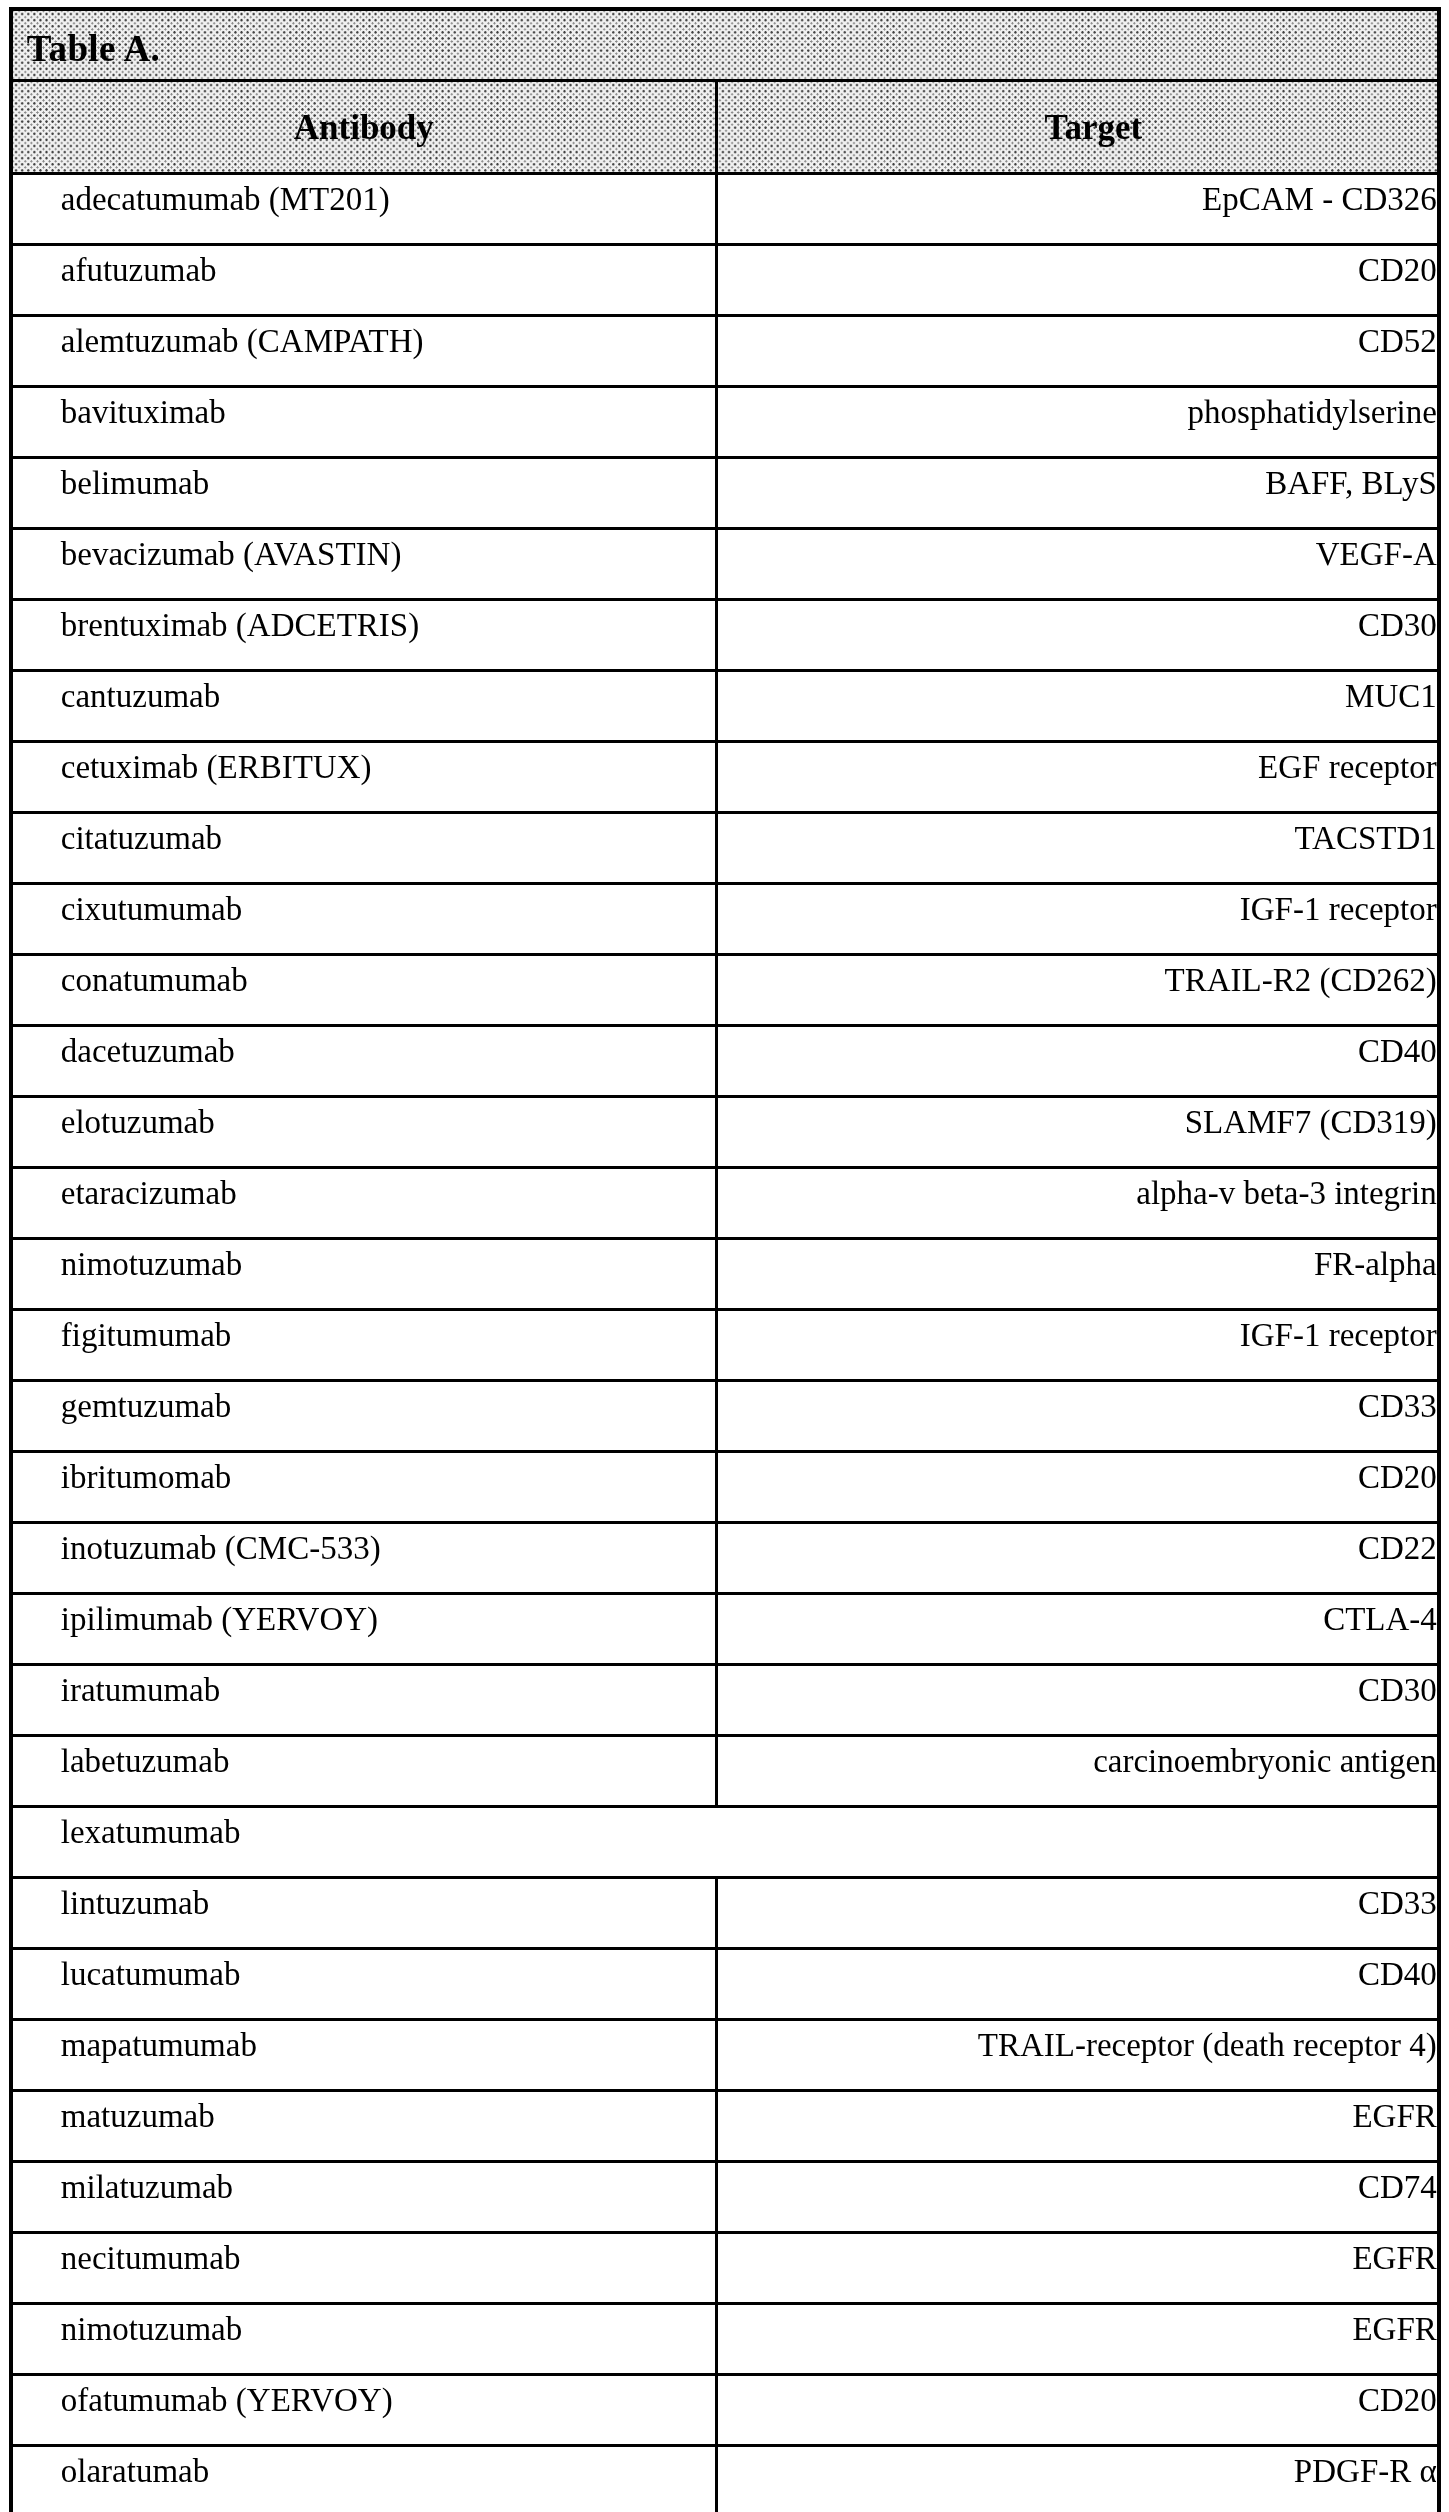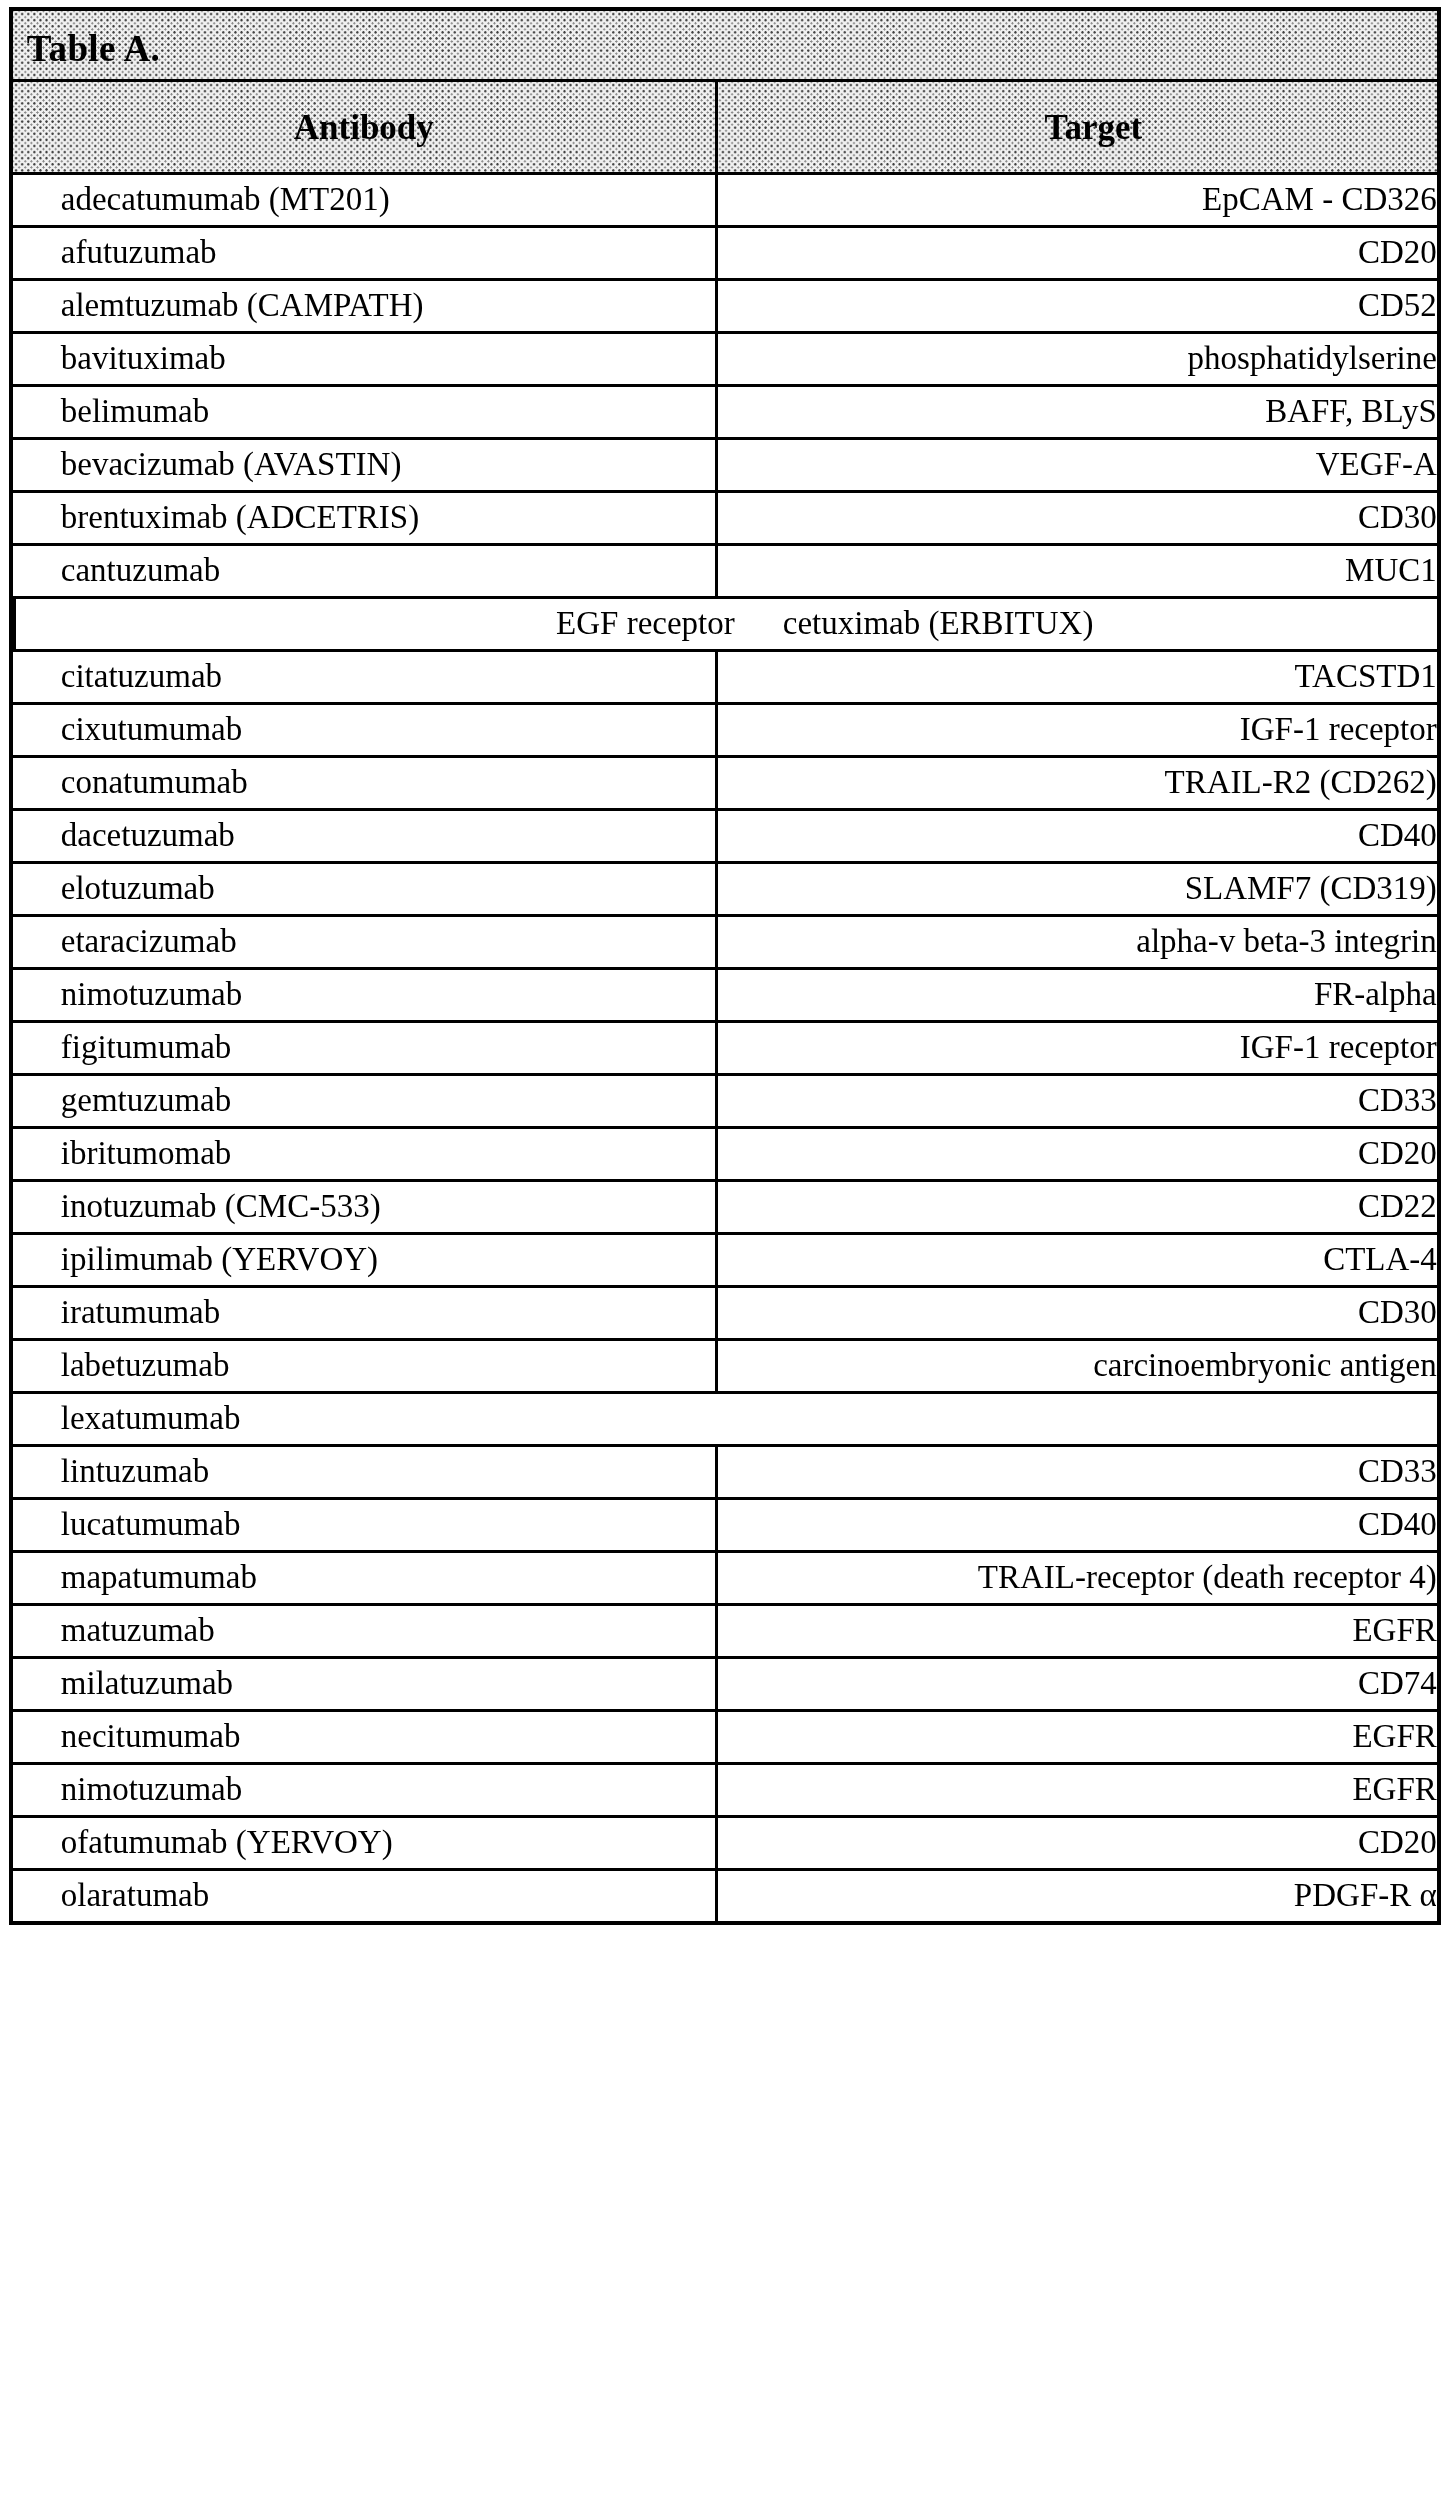--- a/index.html
+++ b/index.html
@@ -44,21 +44,21 @@
   .header-cell {
     display:flex;
     align-items:center;
     justify-content:center;
     font-size:35px;
     font-weight:bold;
     line-height:1;
   }
   .row {
     display:flex;
-    height:53px;
+    height:71px;
     border-top:3.5px solid #000000;
     background:#ffffff;
   }
   .antibody-col { width:49.3%; }
   .target-col   { width:50.7%; border-left:3.5px solid #000000;padding-left:32px; }
   .cell {
     font-size:33px;
     line-height:1.15;
     padding-top:6.1px;
     overflow:hidden;
@@ -111,22 +111,22 @@
         </div>
         <div class="row">
           <div class="cell antibody-cell antibody-col">brentuximab (ADCETRIS)</div>
           <div class="cell target-cell target-col">CD30</div>
         </div>
         <div class="row">
           <div class="cell antibody-cell antibody-col">cantuzumab</div>
           <div class="cell target-cell target-col">MUC1</div>
         </div>
         <div class="row">
+          <div class="cell antibody-cell antibody-col">cetuximab (ERBITUX)</div>
           <div class="cell target-cell target-col">EGF receptor</div>
-          <div class="cell antibody-cell antibody-col">cetuximab (ERBITUX)</div>
         </div>
         <div class="row">
           <div class="cell antibody-cell antibody-col">citatuzumab</div>
           <div class="cell target-cell target-col">TACSTD1</div>
         </div>
         <div class="row">
           <div class="cell antibody-cell antibody-col">cixutumumab</div>
           <div class="cell target-cell target-col">IGF-1 receptor</div>
         </div>
         <div class="row">

